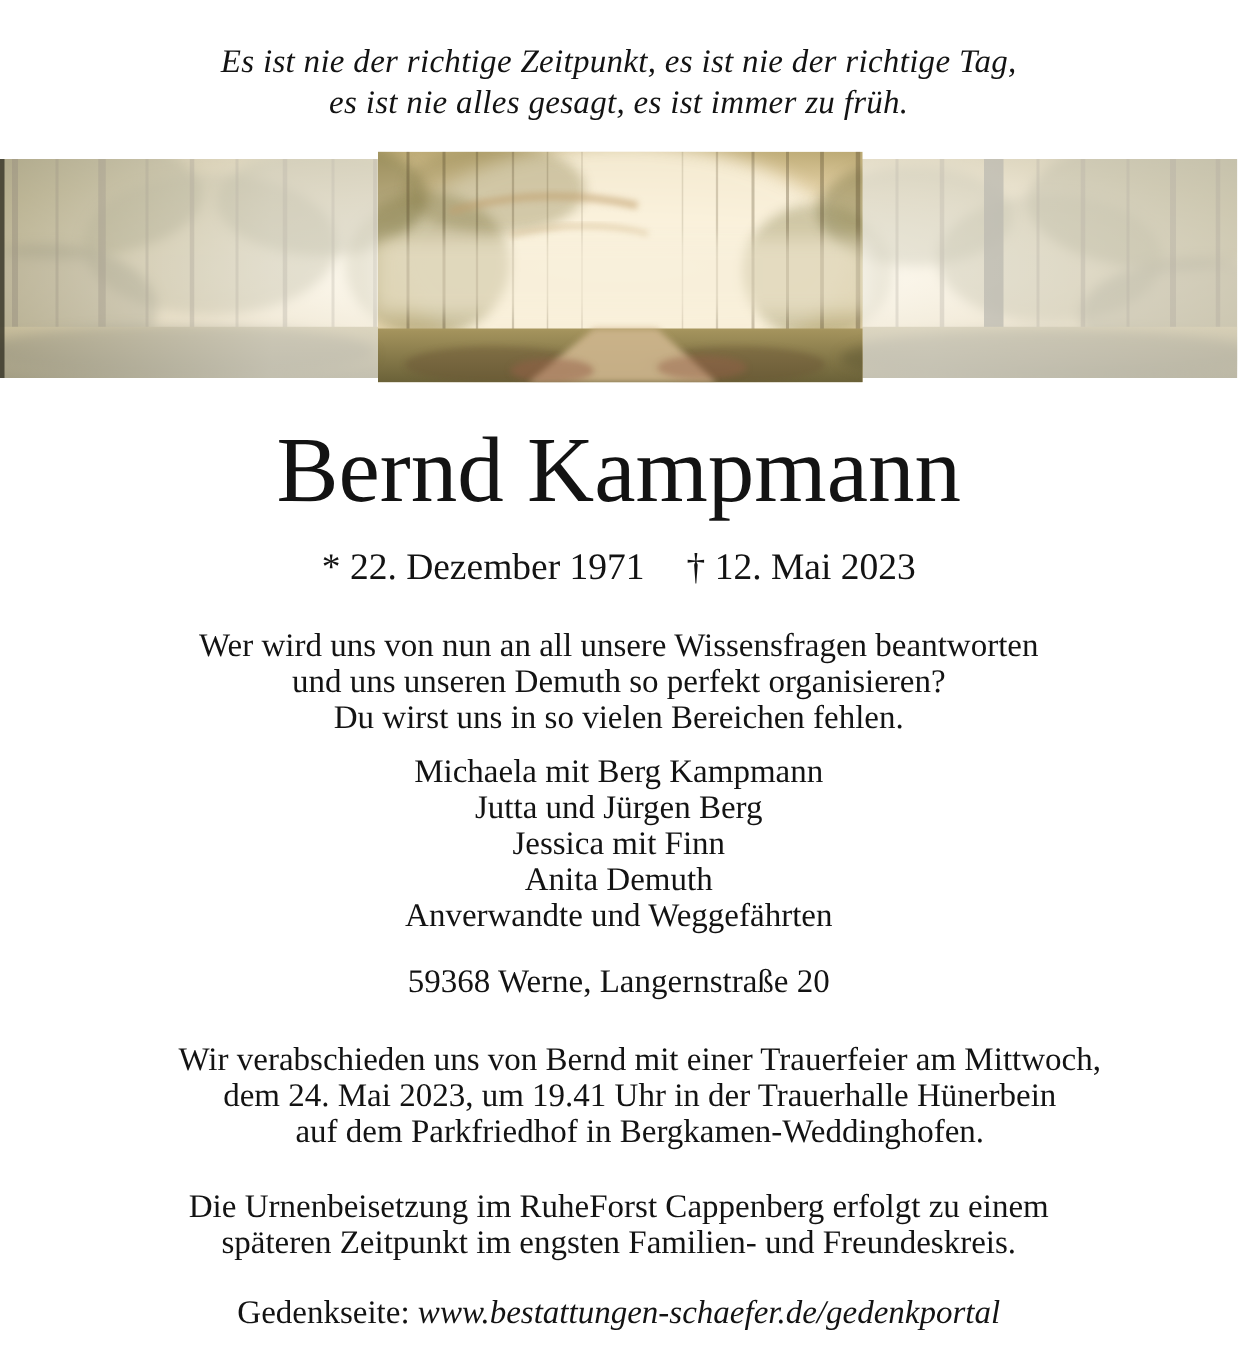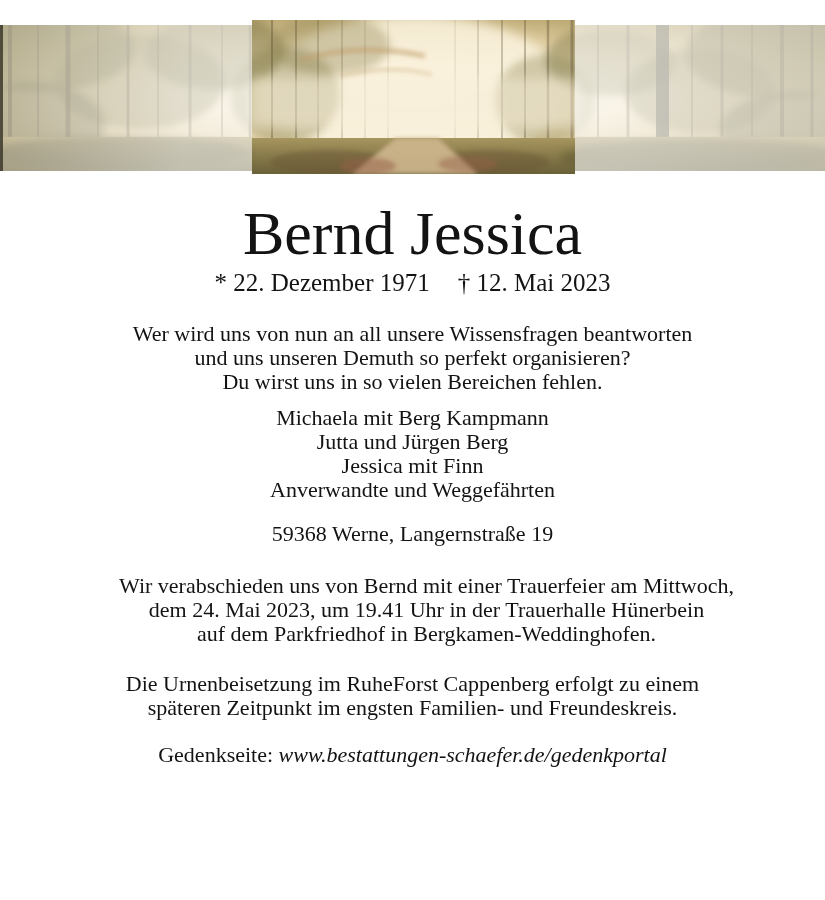--- a/index.html
+++ b/index.html
@@ -57,21 +57,21 @@
   }
 
   
   .deceased-name {
     margin-top: 28px;
     font-size: 62px;
     line-height: 62px;
     font-weight: normal;
   }
   .dates {
-    margin-top: 5px;
+    margin-top: 20px;
     font-size: 25px;
     line-height: 27px;
     display: flex;
     justify-content: center;
     gap: 28px;
   }
 
   
   .body-text { font-size: 22px; line-height: 24px; text-align: center; }
   .tribute   { margin-top: 26px; }
@@ -80,20 +80,24 @@
   .funeral   { margin-top: 28px; margin-left: 28px; }
   .burial    { margin-top: 26px; }
   .memorial  { margin-top: 23px; }
   .memorial .url { font-style: italic; }
 </style>
 </head>
 <body>
 
 <div class="page">
 
+  <div class="epigraph">
+    <div>Es ist nie der richtige Zeitpunkt, es ist nie der richtige Tag,</div>
+    <div>es ist nie alles gesagt, es ist immer zu früh.</div>
+  </div>
 
   <div class="banner">
     <div class="banner-sides">
       <svg viewBox="0 0 825 154" preserveAspectRatio="none">
         <defs>
           <radialGradient id="glowG" cx="50%" cy="50%" r="72%">
             <stop offset="0" stop-color="#fdf7e8"></stop>
             <stop offset="0.3" stop-color="#f5e9cb"></stop>
             <stop offset="0.55" stop-color="#dcc99c"></stop>
             <stop offset="0.8" stop-color="#b2a068"></stop>
@@ -181,40 +185,41 @@
       <div class="veil"></div>
     </div>
     <div class="banner-center">
       <svg viewBox="0 0 825 154" preserveAspectRatio="none">
         <use href="#forestScene"></use>
       </svg>
     </div>
     <div class="edge-strip"></div>
   </div>
 
-  <div class="deceased-name">Bernd Jessica</div>
+  <div class="deceased-name">Bernd Kampmann</div>
   <div class="dates">
     <span>* 22. Dezember 1971</span>
     <span>† 12. Mai 2023</span>
   </div>
 
   <div class="body-text tribute">
     <div>Wer wird uns von nun an all unsere Wissensfragen beantworten</div>
     <div>und uns unseren Demuth so perfekt organisieren?</div>
     <div>Du wirst uns in so vielen Bereichen fehlen.</div>
   </div>
 
   <div class="body-text mourners">
     <div>Michaela mit Berg Kampmann</div>
     <div>Jutta und Jürgen Berg</div>
     <div>Jessica mit Finn</div>
+    <div>Anita Demuth</div>
     <div>Anverwandte und Weggefährten</div>
   </div>
 
-  <div class="body-text address-line">59368 Werne, Langernstraße 19</div>
+  <div class="body-text address-line">59368 Werne, Langernstraße 20</div>
 
   <div class="body-text funeral">
     <div>Wir verabschieden uns von Bernd mit einer Trauerfeier am Mittwoch,</div>
     <div>dem 24. Mai 2023, um 19.41 Uhr in der Trauerhalle Hünerbein</div>
     <div>auf dem Parkfriedhof in Bergkamen-Weddinghofen.</div>
   </div>
 
   <div class="body-text burial">
     <div>Die Urnenbeisetzung im RuheForst Cappenberg erfolgt zu einem</div>
     <div>späteren Zeitpunkt im engsten Familien- und Freundeskreis.</div>

